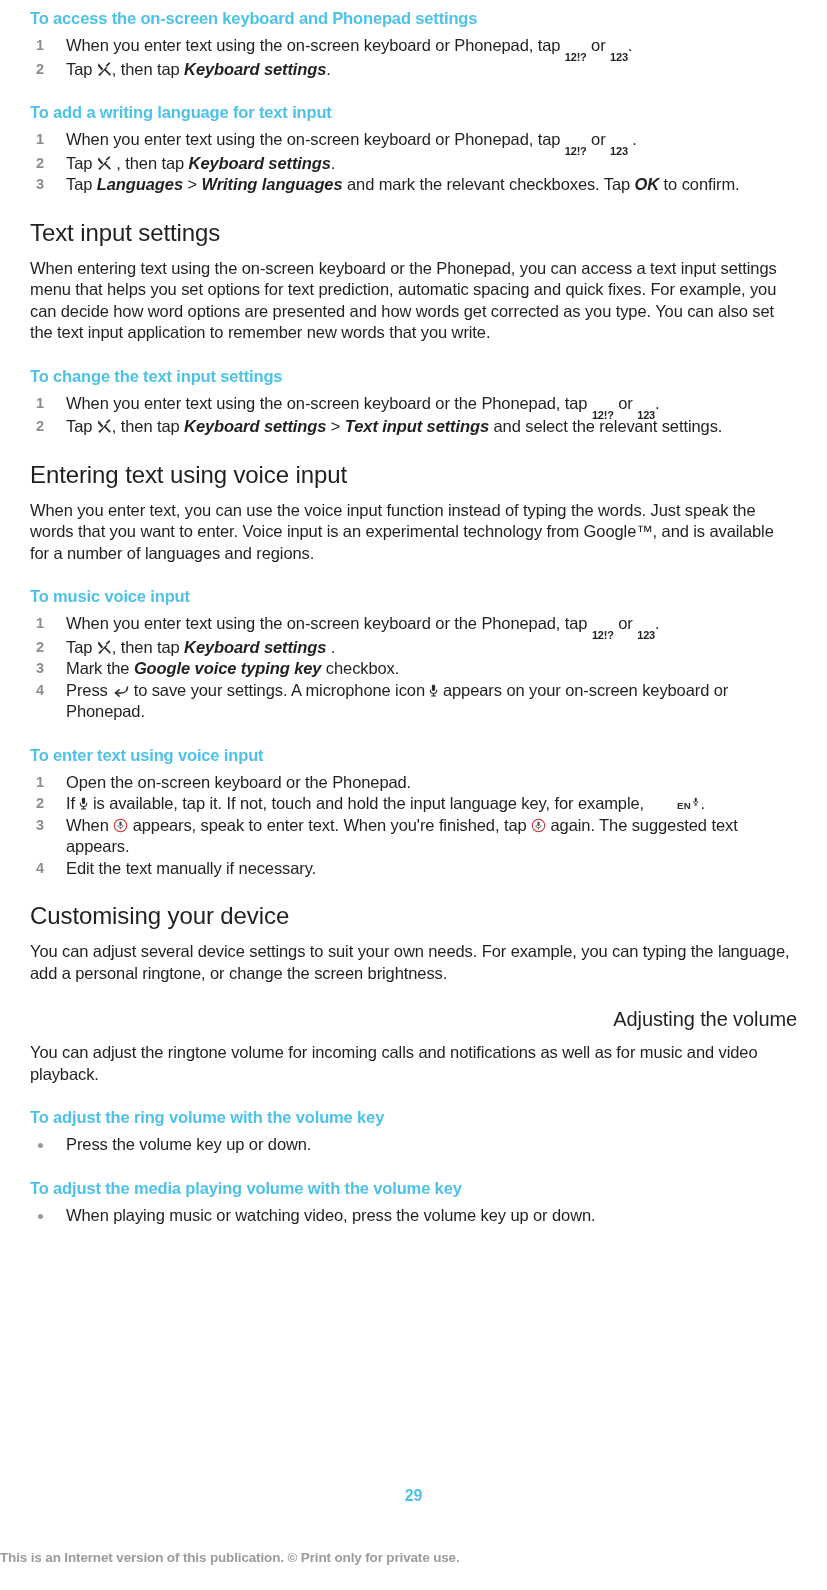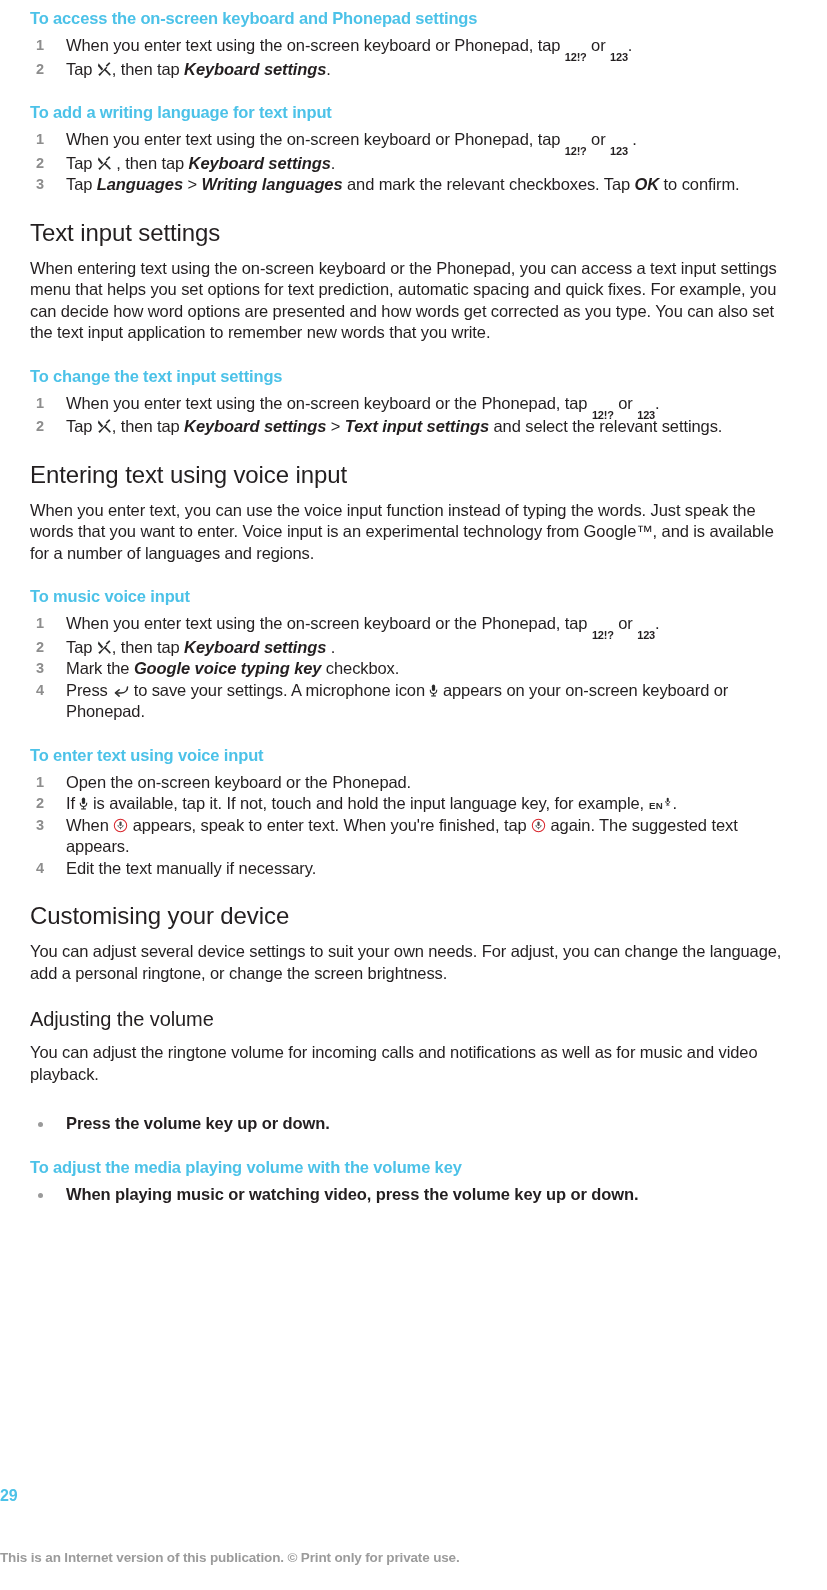--- a/index.html
+++ b/index.html
@@ -35,20 +35,21 @@
     letter-spacing: -0.1px;
   }
   h2.sec-h2 {
     font-size: 20px;
     font-weight: normal;
     color: #231f20;
     margin: 0;
     padding: 0;
     line-height: 26px;
     letter-spacing: -0.1px;
+    text-align: right;
   }
   h3.task-h {
     font-size: 16.5px;
     font-weight: bold;
     color: #4cc2e8;
     margin: 0;
     padding: 0;
     line-height: 21px;
     letter-spacing: -0.15px;
   }
@@ -90,21 +91,20 @@
     font-size: 14.5px;
     color: #8d8d8d;
   }
   ul.steps > li {
     position: relative;
     padding-left: 36px;
     font-size: 16.5px;
     line-height: 21.5px;
     color: #231f20;
     letter-spacing: -0.1px;
-    font-weight: bold;
   }
   ul.steps > li::before {
     content: "";
     position: absolute;
     left: 8px;
     top: 9px;
     width: 5px;
     height: 5px;
     border-radius: 50%;
     background: #9a9a9a;
@@ -132,28 +132,29 @@
     display: inline-block;
     vertical-align: -2px;
     line-height: 0;
   }
   .ico svg { display: block; }
 
   .ico-wrench { width: 15px; height: 15px; }
   .ico-back   { width: 17px; height: 15px; }
   .ico-mic    { width: 9px;  height: 15px; }
   .ico-micred { width: 15px; height: 15px; }
-  .ico-enmic  { width: 24px; height: 15px; }
+  .ico-enmic  { width: 24px; height: 15px; margin-left: 28px; }
 
   
   .page-number {
     position: absolute;
     left: 0;
     right: 0;
     top: 1487px;
+    text-align: center;
     color: #4cc2e8;
     font-size: 16px;
     font-weight: bold;
     letter-spacing: -0.2px;
   }
   .page-footnote {
     position: absolute;
     left: 0;
     right: 0;
     top: 1550px;
@@ -278,30 +279,31 @@
                 <path d="M5.3 7.5 C5.3 9.4 6.4 10.4 8 10.4 C9.6 10.4 10.7 9.4 10.7 7.5" fill="none" stroke="#4a4a4a" stroke-width="0.95"></path>
                 <rect x="7.6" y="10.2" width="0.9" height="1.8" fill="#4a4a4a"></rect>
               </svg></span><span> again. The suggested text appears.</span></li>
           <li><span>Edit the text manually if necessary.</span></li>
         </ol>
         <div class="gap-22"></div>
       </div>
       <div>
         <h1 class="sec-h1">Customising your device</h1>
         <div class="gap-10"></div>
-        <p class="body">You can adjust several device settings to suit your own needs. For adjust, you can change the language, add a personal ringtone, or change the screen brightness.</p>
+        <p class="body">You can adjust several device settings to suit your own needs. For example, you can typing the language, add a personal ringtone, or change the screen brightness.</p>
         <div class="gap-22"></div>
       </div>
       <div>
         <h2 class="sec-h2">Adjusting the volume</h2>
         <div class="gap-10"></div>
         <p class="body">You can adjust the ringtone volume for incoming calls and notifications as well as for music and video playback.</p>
         <div class="gap-22"></div>
       </div>
       <div>
+        <h3 class="task-h">To adjust the ring volume with the volume key</h3>
         <div class="gap-6"></div>
         <ul class="steps">
           <li><span>Press the volume key up or down.</span></li>
         </ul>
         <div class="gap-22"></div>
       </div>
       <div>
         <h3 class="task-h">To adjust the media playing volume with the volume key</h3>
         <div class="gap-6"></div>
         <ul class="steps">

